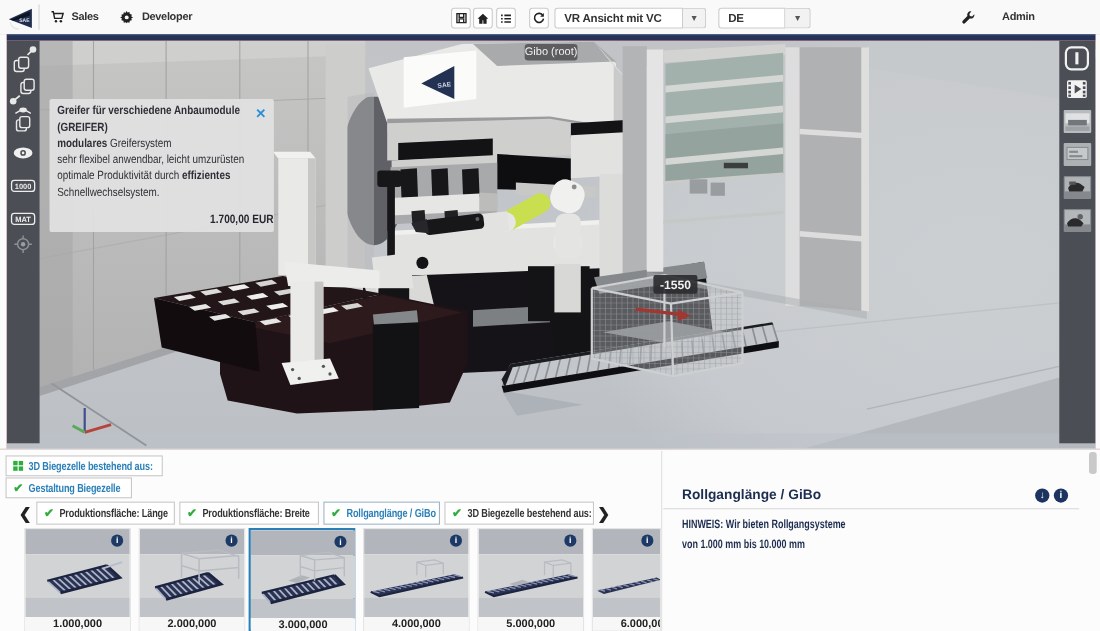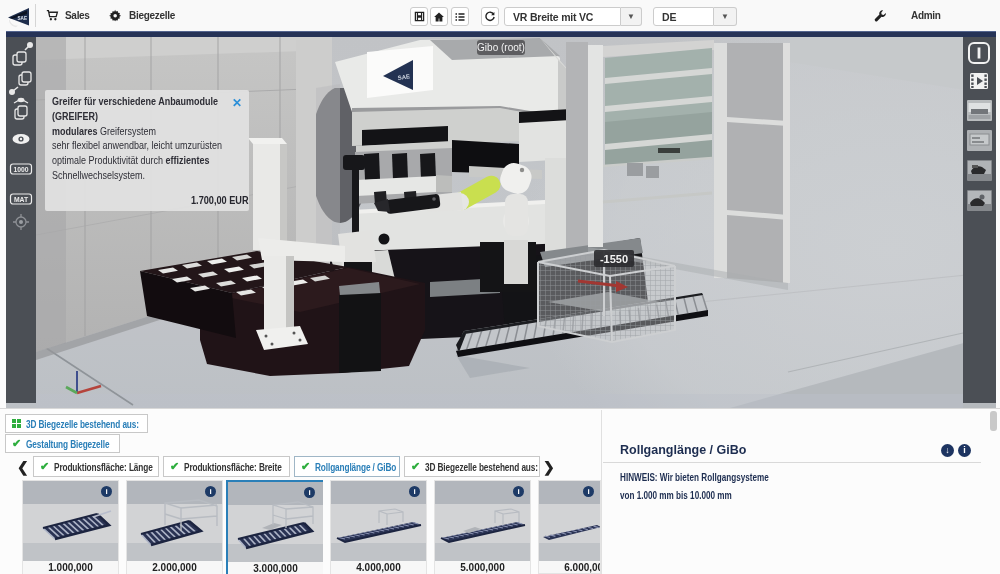--- a/index.html
+++ b/index.html
@@ -73,21 +73,21 @@
           <circle cx="6" cy="12.6" r="1.4" fill="#222"></circle>
           <circle cx="11.5" cy="12.6" r="1.4" fill="#222"></circle>
         </svg>
       <span style="margin-left:6px;">Sales</span>
     </div>
     <div class="tb" style="left:109px;">
       <svg width="13" height="13" viewBox="0 0 16 16">
           <path d="M8 1l1 2.2 2.4-.6.4 2.4 2.4.4-.6 2.4L15.8 9l-2.2 1 .6 2.4-2.4.4-.4 2.4-2.4-.6L8 16l-1-1.4-2.4.6-.4-2.4-2.4-.4.6-2.4L.2 9l2.2-1-.6-2.4 2.4-.4.4-2.4 2.4.6z" fill="#222" transform="scale(.94)"></path>
           <circle cx="7.6" cy="8.4" r="2.2" fill="#f9f9f9"></circle>
         </svg>
-      <span style="margin-left:7px;">Biegezelle</span>
+      <span style="margin-left:7px;">Developer</span>
     </div>
     <div class="btn" style="left:410px; width:18px;">
         <svg width="11" height="11" viewBox="0 0 16 16">
           <path d="M2 2h12v12H2z M5 2v5h6V2 M5 14v-5h6v5" fill="none" stroke="#222" stroke-width="1.8"></path>
         </svg>
       </div>
     <div class="btn" style="left:430px; width:18px;">
         <svg width="12" height="12" viewBox="0 0 16 16">
           <path d="M8 2L1.5 8h2v6h4v-4h1v4h4V8h2z" fill="#222"></path>
         </svg>
@@ -96,21 +96,21 @@
         <svg width="12" height="12" viewBox="0 0 16 16">
           <path d="M2 3h2v2H2z M2 7h2v2H2z M2 11h2v2H2z M6 3h8v2H6z M6 7h8v2H6z M6 11h8v2H6z" fill="#222"></path>
         </svg>
       </div>
     <div class="btn" style="left:481px; width:18px;">
         <svg width="12" height="12" viewBox="0 0 16 16">
           <path d="M12.8 4.2A5.5 5.5 0 1 0 13.5 8" fill="none" stroke="#222" stroke-width="1.9"></path>
           <path d="M13.8 1.2v4.4h-4.4z" fill="#222"></path>
         </svg>
       </div>
-    <div class="sel" style="left:504px; width:117px;">VR Breite mit VC</div>
+    <div class="sel" style="left:504px; width:117px;">VR Ansicht mit VC</div>
     <div class="selarrow" style="left:621px; width:21px;">▼</div>
     <div class="sel" style="left:653px; width:61px;">DE</div>
     <div class="selarrow" style="left:714px; width:23px;">▼</div>
     <div class="tb" style="left:874px;">
       <svg width="13" height="13" viewBox="0 0 16 16">
           <path d="M11.2 1.6a4 4 0 0 0-4.5 5.3L1.5 12a1.9 1.9 0 1 0 2.7 2.7l5.1-5.2a4 4 0 0 0 5.2-4.6l-2.6 2.6-2.4-.6-.6-2.4z" fill="#222"></path>
         </svg>
       <span style="margin-left:24px;">Admin</span>
     </div>
     <div class="tb" style="left:976px;margin-top:48px;">

